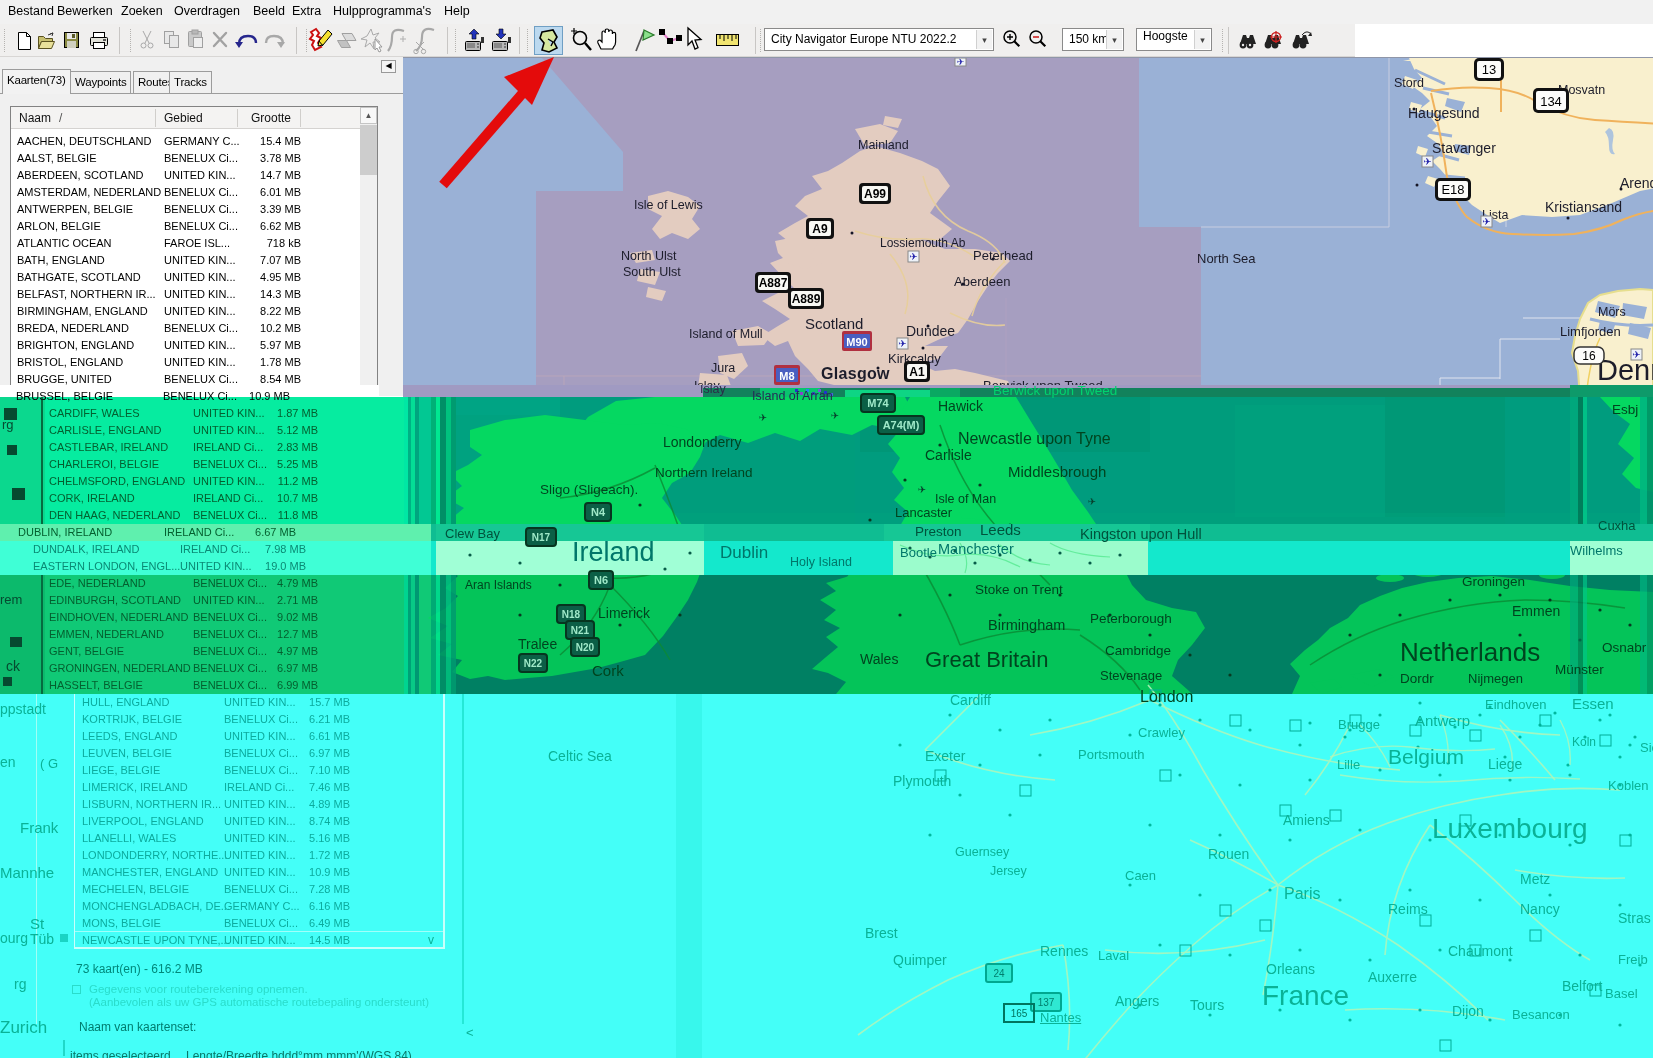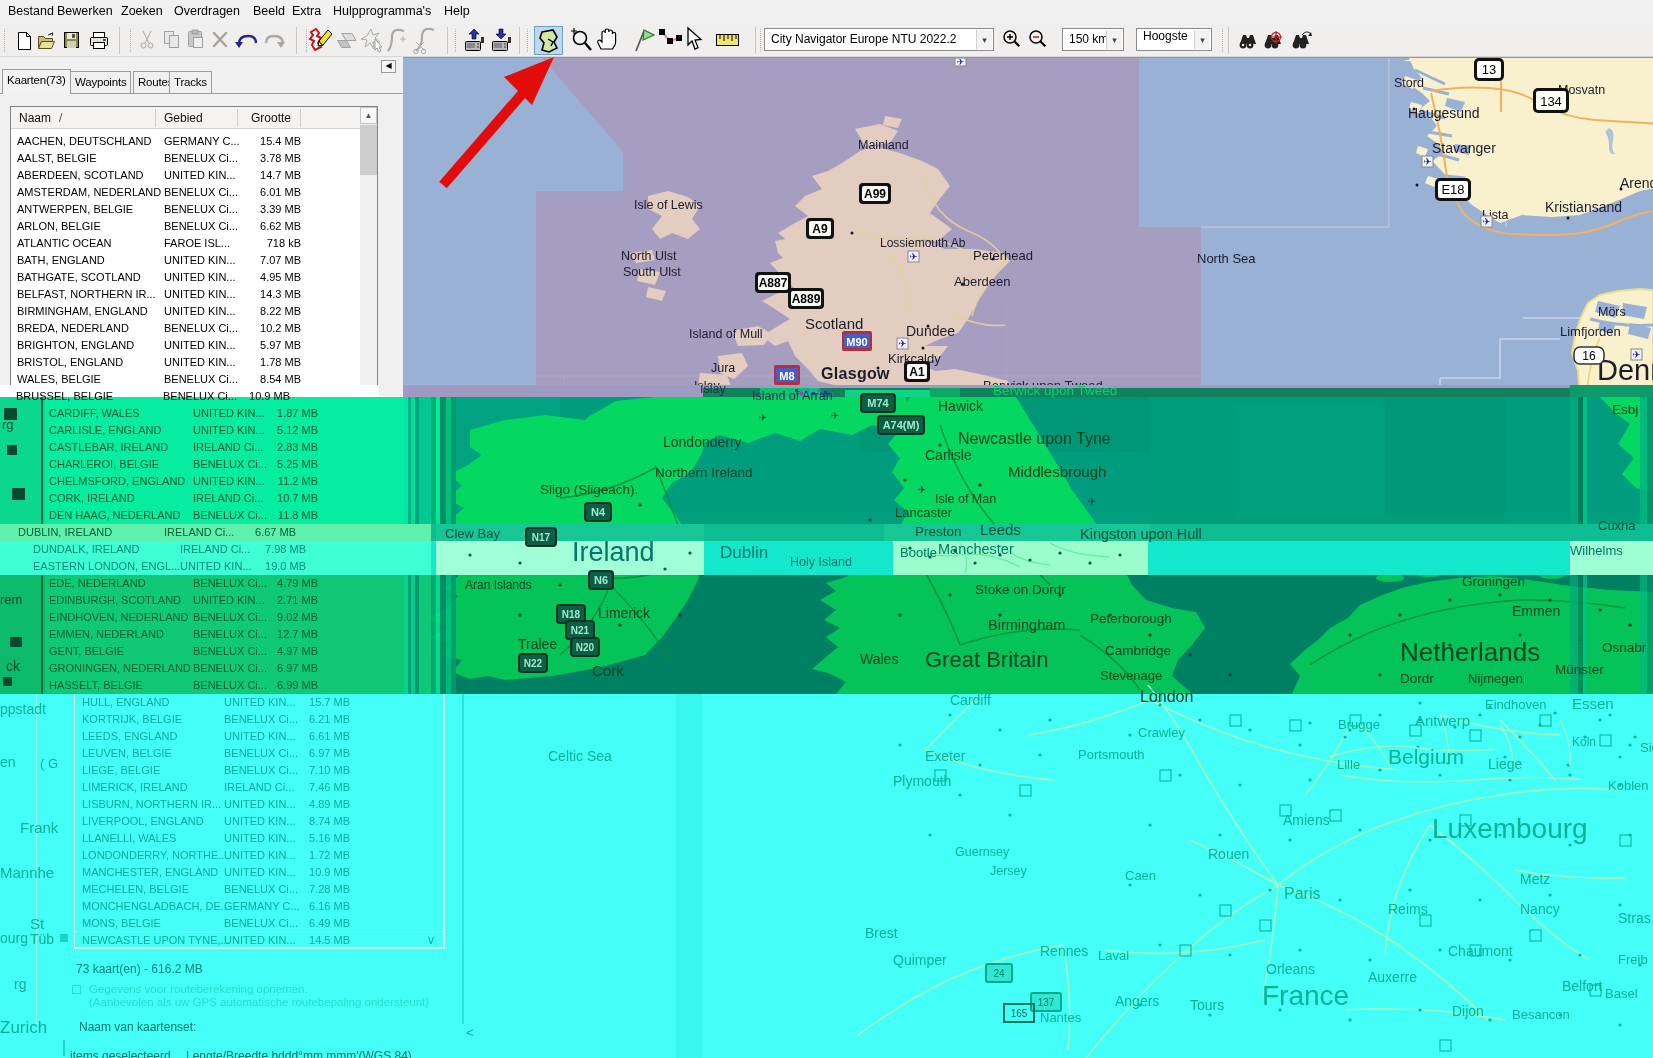--- a/index.html
+++ b/index.html
@@ -3,21 +3,21 @@
 <meta charset="utf-8">
 <style>
 * { margin:0; padding:0; box-sizing:border-box; }
 html,body { width:1653px; height:1058px; overflow:hidden; font-family:"Liberation Sans", sans-serif; background:#fff; }
 #root { position:absolute; left:0; top:0; width:1653px; height:1058px; overflow:hidden; }
 .abs { position:absolute; }
 
 #menubar { position:absolute; left:0; top:0; width:1653px; height:24px; background:#f1f1f1; font-size:12.5px; color:#000; }
 #menubar span { position:absolute; top:4px; }
 
-#toolbar { position:absolute; left:0; top:24px; width:1653px; height:33px; background:#f0efee; border-bottom:1px solid #d8d6d4; }
+#toolbar { position:absolute; left:0; top:24px; width:1355px; height:33px; background:#f0efee; border-bottom:1px solid #d8d6d4; }
 .tsep { position:absolute; top:3px; width:1px; height:27px; background:#c8c6c4; }
 .grip { position:absolute; top:5px; width:3px; height:23px; border-left:1px dotted #b5b3b0; }
 .combo { position:absolute; background:#fff; border:1px solid #8a8a8a; font-size:12px; color:#000; }
 .combo .ar { position:absolute; right:1px; top:1px; bottom:1px; width:16px; background:#f2f2f2; border-left:1px solid #d0d0d0; color:#444; font-size:9px; text-align:center; }
 
 #panel { position:absolute; left:0; top:57px; width:403px; height:340px; background:#f0f0f0; }
 .tab { position:absolute; top:14px; height:22px; border:1px solid #9c9c9c; border-bottom:none; background:#f0f0f0; font-size:11.5px; padding:4px 4px 0 4px; color:#000; letter-spacing:-0.2px; }
 #tabline { position:absolute; left:0; top:36px; width:403px; height:1px; background:#9c9c9c; }
 #tablebox { position:absolute; left:10px; top:49px; width:368px; height:291px; background:#fff; border:1px solid #828282; }
 #thead { position:absolute; left:0; top:0; width:366px; height:22px; background:#f4f3f2; border-bottom:1px solid #d5d3d1; font-size:12px; color:#111; }
@@ -344,21 +344,21 @@
             <span class="c1">BRIGHTON, ENGLAND</span>
             <span class="c2">UNITED KIN...</span>
             <span class="c3">5.97 MB</span>
           </div>
 <div class="row" style="top:247px">
             <span class="c1">BRISTOL, ENGLAND</span>
             <span class="c2">UNITED KIN...</span>
             <span class="c3">1.78 MB</span>
           </div>
 <div class="row" style="top:264px">
-            <span class="c1">WALES, BELGIE</span>
+            <span class="c1">BRUGGE, UNITED</span>
             <span class="c2">BENELUX Ci...</span>
             <span class="c3">8.54 MB</span>
           </div>
 <div class="row" style="top:281px">
             <span class="c1">BRUSSEL, BELGIE</span>
             <span class="c2">BENELUX Ci...</span>
             <span class="c3">10.9 MB</span>
           </div>
 </div>
   </div>
@@ -938,21 +938,21 @@
 <div class="gl" style="left:720px; top:158px; font-size:17px; color:#00776a;">Dublin</div>
 <div class="gl" style="left:790px; top:170px; font-size:12.5px; color:#00776a;">Holy Island</div>
 <div class="gl" style="left:900px; top:160px; font-size:13px; color:#00776a;">Bootle</div>
 <div class="gl" style="left:938px; top:156px; font-size:14.5px; color:#00776a;">Manchester</div>
 <div class="gl" style="left:1570px; top:158px; font-size:13px; color:#00776a;">Wilhelms</div>
 <div class="gl" style="left:1528px; top:146px; font-size:12.5px; color:#00776a;"></div>
 <div class="gl" style="left:465px; top:193px; font-size:12px; color:#00441f;">Aran Islands</div>
 <div class="gl" style="left:598px; top:220px; font-size:14px; color:#00441f;">Limerick</div>
 <div class="gl" style="left:518px; top:251px; font-size:14px; color:#00441f;">Tralee</div>
 <div class="gl" style="left:592px; top:277px; font-size:15px; color:#00441f;">Cork</div>
-<div class="gl" style="left:975px; top:197px; font-size:13.5px; color:#00441f;">Stoke on Dordr</div>
+<div class="gl" style="left:975px; top:197px; font-size:13.5px; color:#00441f;">Stoke on Trent</div>
 <div class="gl" style="left:988px; top:232px; font-size:14.5px; color:#00441f;">Birmingham</div>
 <div class="gl" style="left:860px; top:266px; font-size:14px; color:#00441f;">Wales</div>
 <div class="gl" style="left:925px; top:262px; font-size:22px; color:#00441f;">Great Britain</div>
 <div class="gl" style="left:1100px; top:283px; font-size:13px; color:#00441f;">Stevenage</div>
 <div class="gl" style="left:1090px; top:226px; font-size:13.5px; color:#00441f;">Peterborough</div>
 <div class="gl" style="left:1105px; top:258px; font-size:13.5px; color:#00441f;">Cambridge</div>
 <div class="gl" style="left:1462px; top:189px; font-size:13.5px; color:#00441f;">Groningen</div>
 <div class="gl" style="left:1512px; top:218px; font-size:14px; color:#00441f;">Emmen</div>
 <div class="gl" style="left:1400px; top:252px; font-size:26px; color:#00441f;">Netherlands</div>
 <div class="gl" style="left:1602px; top:255px; font-size:13.5px; color:#00441f;">Osnabr</div>
@@ -965,21 +965,21 @@
 <div class="gl" style="left:1078px; top:362px; font-size:13px; color:#0ab296;">Portsmouth</div>
 <div class="gl" style="left:925px; top:363px; font-size:14px; color:#0ab296;">Exeter</div>
 <div class="gl" style="left:893px; top:388px; font-size:14px; color:#0ab296;">Plymouth</div>
 <div class="gl" style="left:548px; top:363px; font-size:14px; color:#0ab296;">Celtic Sea</div>
 <div class="gl" style="left:955px; top:460px; font-size:12.5px; color:#0ab296;">Guernsey</div>
 <div class="gl" style="left:990px; top:479px; font-size:12.5px; color:#0ab296;">Jersey</div>
 <div class="gl" style="left:865px; top:540px; font-size:14px; color:#0ab296;">Brest</div>
 <div class="gl" style="left:893px; top:567px; font-size:14px; color:#0ab296;">Quimper</div>
 <div class="gl" style="left:1040px; top:558px; font-size:14px; color:#0ab296;">Rennes</div>
 <div class="gl" style="left:1098px; top:563px; font-size:13px; color:#0ab296;">Laval</div>
-<div class="gl" style="left:1040px; top:625px; font-size:13px; color:#0ab296;">Nantes</div>
+<div class="gl" style="left:1040px; top:625px; font-size:13px; color:#0ab296;text-decoration:underline;">Nantes</div>
 <div class="gl" style="left:1338px; top:332px; font-size:13px; color:#0ab296;">Brugge</div>
 <div class="gl" style="left:1415px; top:327px; font-size:15px; color:#0ab296;">Antwerp</div>
 <div class="gl" style="left:1485px; top:312px; font-size:13px; color:#0ab296;">Eindhoven</div>
 <div class="gl" style="left:1572px; top:310px; font-size:15px; color:#0ab296;">Essen</div>
 <div class="gl" style="left:1572px; top:350px; font-size:12px; color:#0ab296;">Koln</div>
 <div class="gl" style="left:1640px; top:355px; font-size:13px; color:#0ab296;">Sie</div>
 <div class="gl" style="left:1337px; top:372px; font-size:13px; color:#0ab296;">Lille</div>
 <div class="gl" style="left:1388px; top:360px; font-size:21px; color:#0ab296;">Belgium</div>
 <div class="gl" style="left:1488px; top:371px; font-size:14px; color:#0ab296;">Liege</div>
 <div class="gl" style="left:1608px; top:393px; font-size:13px; color:#0ab296;">Koblen</div>

